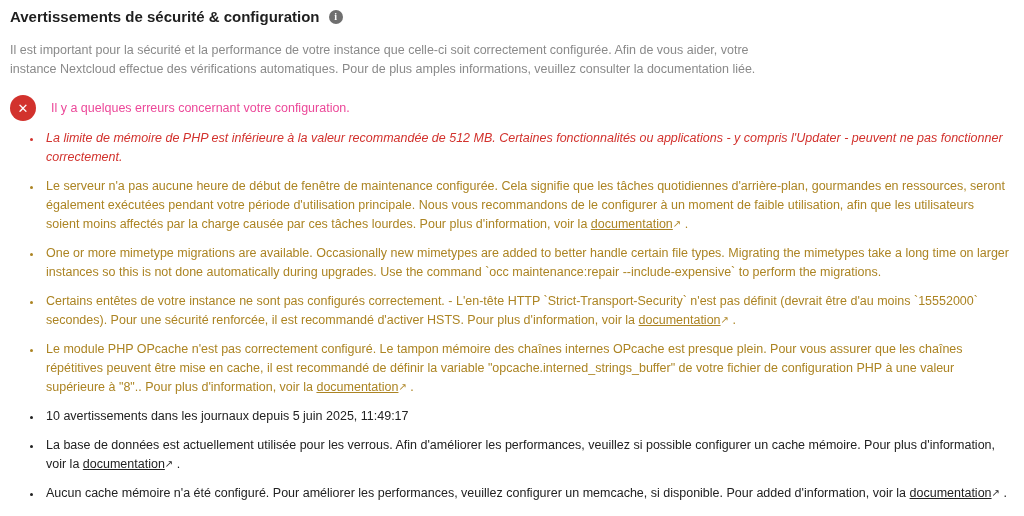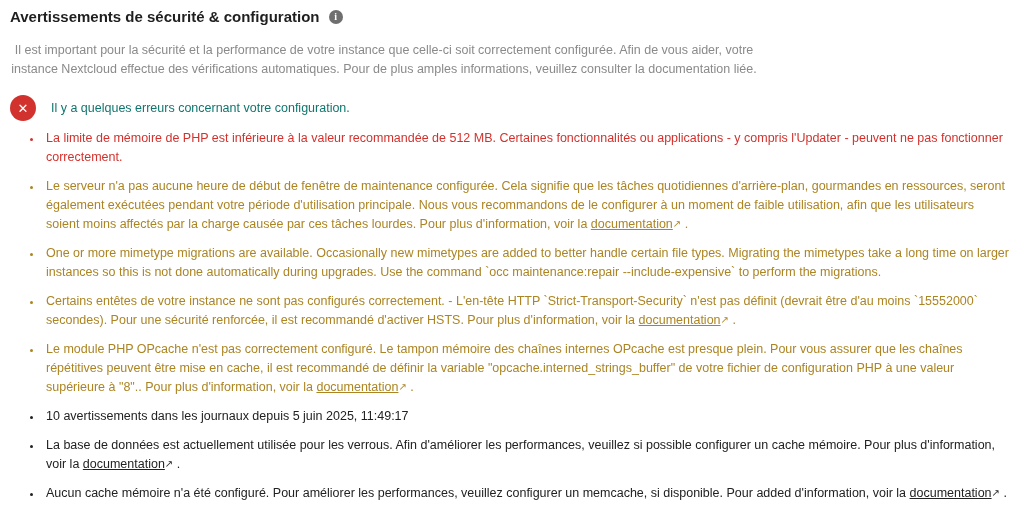--- a/index.html
+++ b/index.html
@@ -24,41 +24,41 @@
   }
   .info-icon{
     width:14px;height:14px;border-radius:50%;
     background:#6f6f6f;color:#fff;
     font-size:10px;font-weight:bold;font-family:"Liberation Serif",serif;
     display:inline-flex;align-items:center;justify-content:center;
     line-height:1;flex:0 0 auto;
   }
   .intro{
     color:var(--muted);font-size:12.5px;line-height:19px;
-    max-width:748px;margin:0 0 16px 0;text-align:center;
+    max-width:748px;margin:0 0 16px 0;
   }
   .error-summary{
     display:flex;align-items:center;gap:15px;margin:14px 0 2px 0;
   }
   .error-icon{
     width:26px;height:26px;border-radius:50%;flex:0 0 auto;
     background:var(--error);color:#fff;
     display:inline-flex;align-items:center;justify-content:center;
     font-size:13px;font-weight:bold;line-height:1;
   }
-  .error-summary-text{font-size:12.5px;color:#0f766e;}
+  .error-summary-text{font-size:12.5px;color:#ec4899;}
   ul.warning-list{
     margin:8px 0 12px 0;padding:0 0 0 33px;
     font-size:12.5px;line-height:19px;list-style:disc;
   }
   ul.warning-list li{
     margin:0 0 10px 0;padding-left:3px;max-width:966px;
   }
   ul.warning-list li::marker{font-size:11px;}
-  li.sev-error{color:var(--error);}
+  li.sev-error{color:var(--error);font-style:italic;}
   li.sev-warning{color:var(--warning);}
   li.sev-neutral{color:var(--neutral);}
   a.inline-link{color:inherit;cursor:pointer;}
   a.inline-link .ext{font-size:10px;text-decoration:none;display:inline-block;transform:translateY(-1px);}
 </style>
 </head>
 <body>
 
 <div class="settings-section">
 

